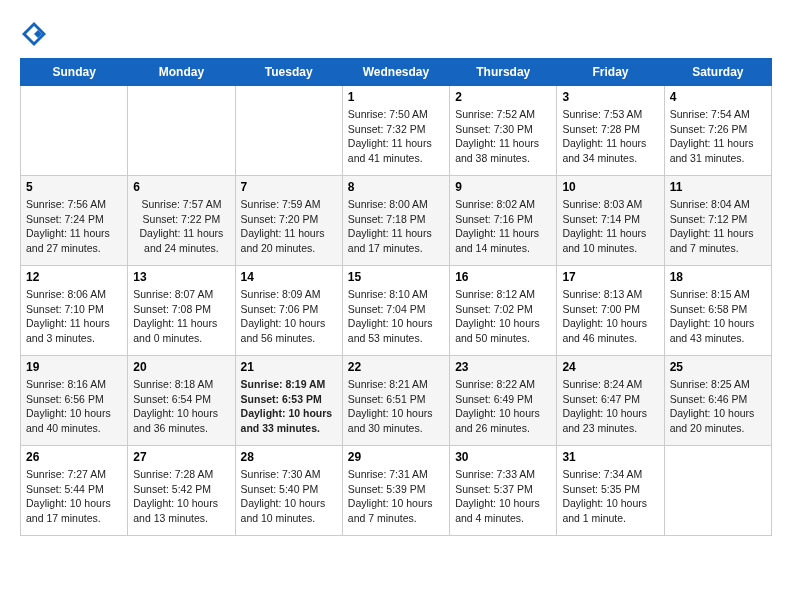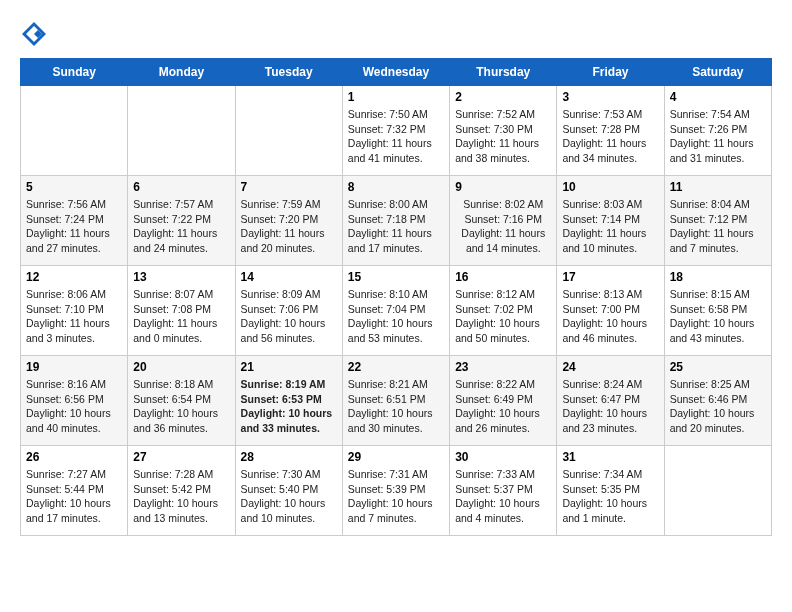--- a/index.html
+++ b/index.html
@@ -150,39 +150,39 @@
       </tr>
       <tr>
         <td>
           <div class="day-number">5</div>
           <div class="day-info" style="white-space: pre-line;">Sunrise: 7:56 AM
 Sunset: 7:24 PM
 Daylight: 11 hours and 27 minutes.</div>
         </td>
         <td>
           <div class="day-number">6</div>
-          <div class="day-info" style="white-space: pre-line;">Sunrise: 7:57 AM
+          <div class="day-info" style="white-space: pre-line; text-align: center;">Sunrise: 7:57 AM
 Sunset: 7:22 PM
 Daylight: 11 hours and 24 minutes.</div>
         </td>
         <td>
           <div class="day-number">7</div>
           <div class="day-info" style="white-space: pre-line;">Sunrise: 7:59 AM
 Sunset: 7:20 PM
 Daylight: 11 hours and 20 minutes.</div>
         </td>
         <td>
           <div class="day-number">8</div>
           <div class="day-info" style="white-space: pre-line;">Sunrise: 8:00 AM
 Sunset: 7:18 PM
 Daylight: 11 hours and 17 minutes.</div>
         </td>
         <td>
           <div class="day-number">9</div>
-          <div class="day-info" style="white-space: pre-line; text-align: center;">Sunrise: 8:02 AM
+          <div class="day-info" style="white-space: pre-line;">Sunrise: 8:02 AM
 Sunset: 7:16 PM
 Daylight: 11 hours and 14 minutes.</div>
         </td>
         <td>
           <div class="day-number">10</div>
           <div class="day-info" style="white-space: pre-line;">Sunrise: 8:03 AM
 Sunset: 7:14 PM
 Daylight: 11 hours and 10 minutes.</div>
         </td>
         <td>

